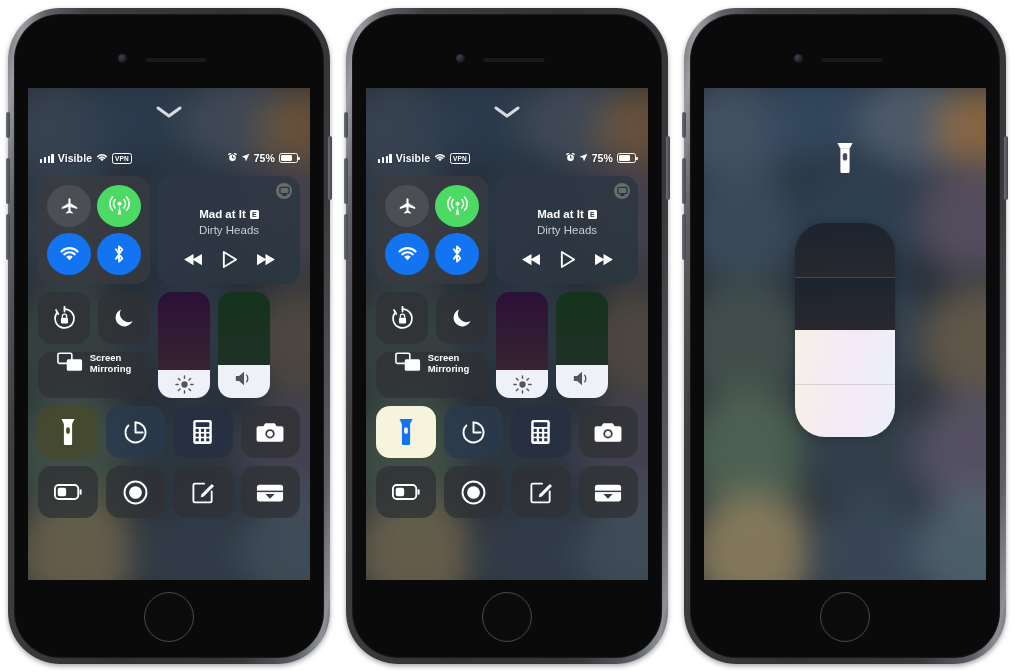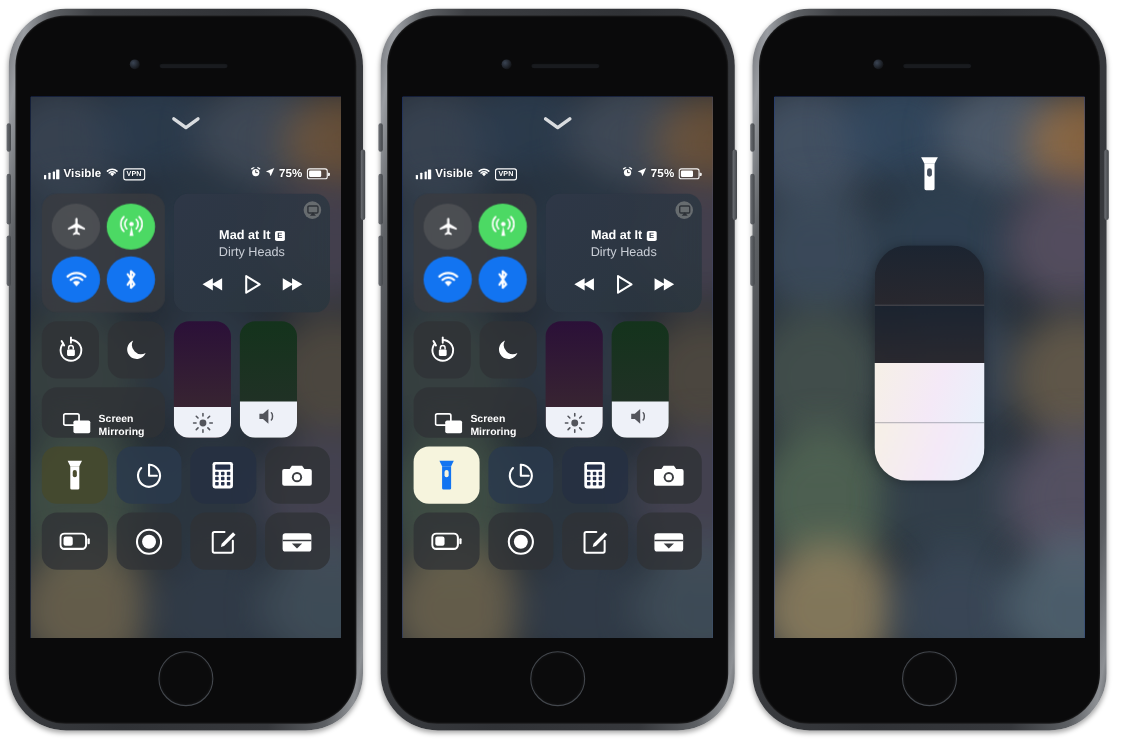--- a/index.html
+++ b/index.html
@@ -13,21 +13,21 @@
     background:linear-gradient(100deg,#6e7075 0%,#9a9da2 4%,#5e6165 9%,#3c3e42 18%,#303236 50%,#36383c 80%,#5c5f63 92%,#8e9195 97%,#55585c 100%);
     box-shadow:0 2px 5px rgba(0,0,0,.35);
   }
   .phone-inner{
     position:absolute;left:6px;top:6px;right:6px;bottom:6px;border-radius:46px;
     background:#0a0a0b;
     box-shadow:inset 0 0 2px rgba(255,255,255,.22);
   }
   .screen{
     position:absolute;left:14px;right:14px;top:74px;bottom:78px;
-    background:#1d4ed8;overflow:hidden;
+    background:#737373;overflow:hidden;
   }
   
   .btn-side{position:absolute;background:linear-gradient(90deg,#6d7075,#43464a);border-radius:2px;}
   .btn-left{left:-2px;width:4px;}
   .btn-right{right:-2px;width:4px;}
   .silencer{top:104px;height:26px;}
   .volup{top:150px;height:46px;}
   .voldn{top:206px;height:46px;}
   .power{top:128px;height:64px;}
 
@@ -103,21 +103,21 @@
     color:#c9ced6;font-size:11.5px;font-weight:400;}
   .mctrl{position:absolute;bottom:11px;left:0;right:0;
     display:flex;align-items:center;justify-content:space-around;padding:0 16px;box-sizing:border-box;}
 
   
   .leftstack{width:112px;display:flex;flex-direction:column;gap:8px;}
   .pairrow{display:flex;gap:8px;}
   .sq{width:52px;height:52px;border-radius:14px;background:rgba(48,50,54,.80);
       display:flex;align-items:center;justify-content:center;}
   .mirror{width:112px;height:46px;border-radius:14px;background:rgba(48,50,54,.80);
-      display:flex;align-items:flex-end;justify-content:center;gap:7px;
+      display:flex;align-items:flex-start;justify-content:center;gap:7px;
       color:#fff;font-size:9.5px;font-weight:600;line-height:11px;}
 
   .sliders{display:flex;gap:8px;}
   .slider{width:52px;height:106px;border-radius:14px;overflow:hidden;position:relative;}
   .sl-bright{background:linear-gradient(180deg,#2b1038,#3c2b2f);}
   .sl-vol{background:linear-gradient(180deg,#14331c,#253029);}
   .slider .fill{position:absolute;left:0;right:0;bottom:0;background:#eef1f8;
     display:flex;align-items:flex-start;justify-content:center;padding-top:5px;box-sizing:border-box;}
 
   

